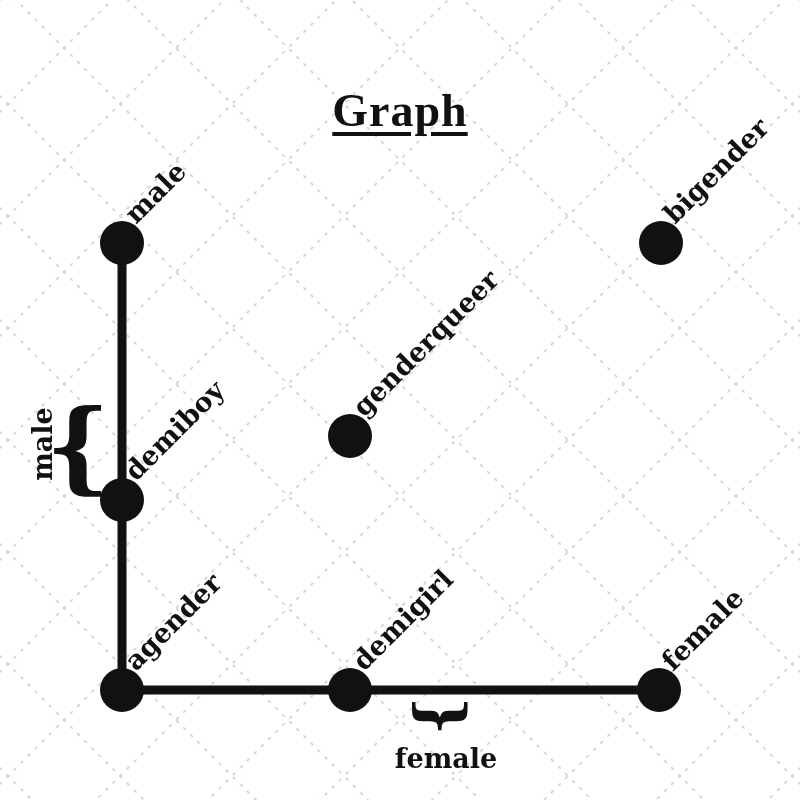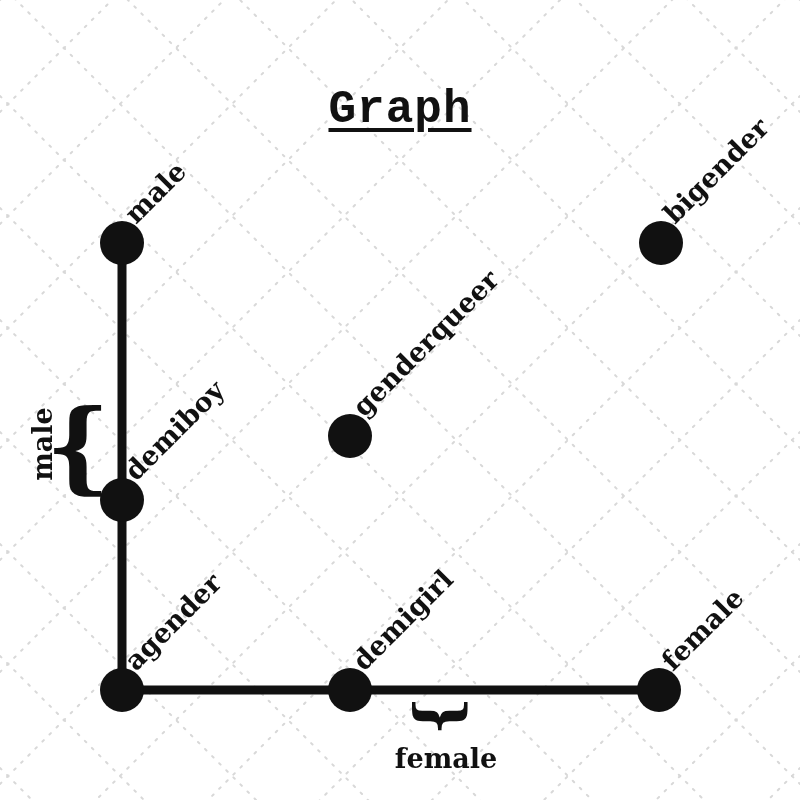--- a/index.html
+++ b/index.html
@@ -29,21 +29,21 @@
   .brace { font-family: "DejaVu Serif", serif; font-weight: 700; fill: var(--ink, #111111); }
   .anno-label {
     font-family: "DejaVu Serif", serif;
     font-weight: 700;
     font-size: 27px;
     fill: var(--ink, #111111);
   }
   .title {
     position: absolute; top: 84px; left: 0; width: 100%;
     text-align: center;
-    font-family: Liberation Mono, monospace;
+    font-family: Liberation Serif, serif;
     font-weight: 700;
     font-size: 46px;
     letter-spacing: 1px;
     color: var(--ink, #111111);
     text-decoration: underline;
     text-decoration-thickness: 4px;
     text-underline-offset: 6px;
   }
 </style>
 </head>

